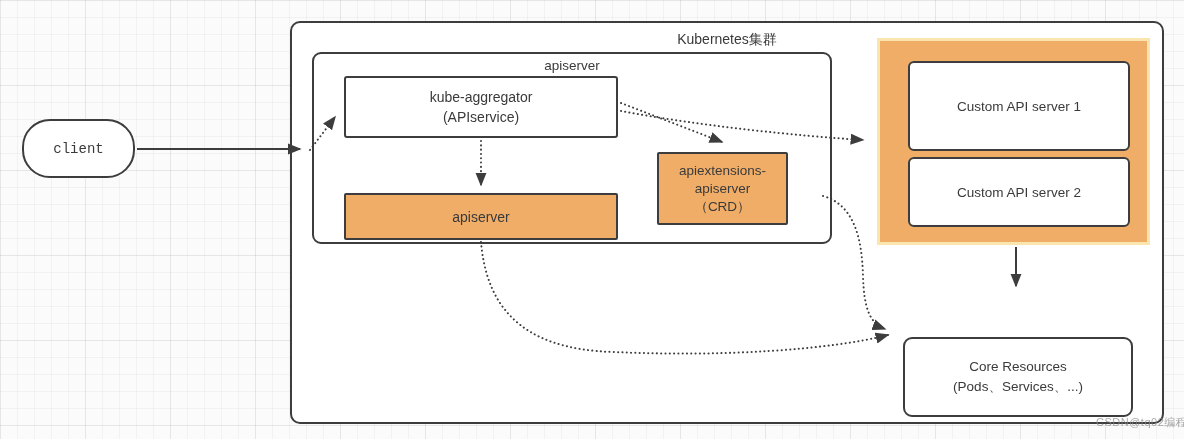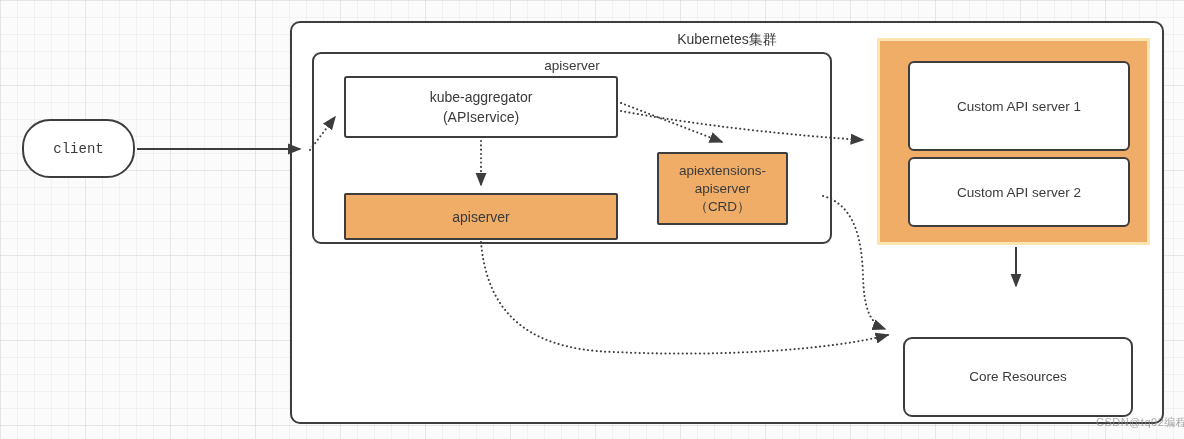--- a/index.html
+++ b/index.html
@@ -95,20 +95,21 @@
 <div class="abs" id="custom-panel"></div>
 <div class="box" id="custom-api-1">
   <span>Custom API server 1</span>
 </div>
 <div class="box" id="custom-api-2">
   <span>Custom API server 2</span>
 </div>
 
 <div class="box" id="core-resources">
   <span>Core Resources</span>
+  <span>(Pods、Services、...)</span>
 </div>
 
 <svg id="arrows" viewBox="0 0 1184 439" xmlns="http://www.w3.org/2000/svg">
   <defs>
     <marker id="ah" markerWidth="7" markerHeight="5.6" refX="6.2" refY="2.8" orient="auto">
       <path d="M0,0 L7,2.8 L0,5.6 Z" style="fill:var(--stroke);stroke:none;"></path>
     </marker>
   </defs>
   <path d="M 137 149 L 300 149" marker-end="url(#ah)"></path>
   <path class="dotted" d="M 310 150 L 335 117" marker-end="url(#ah)"></path>

